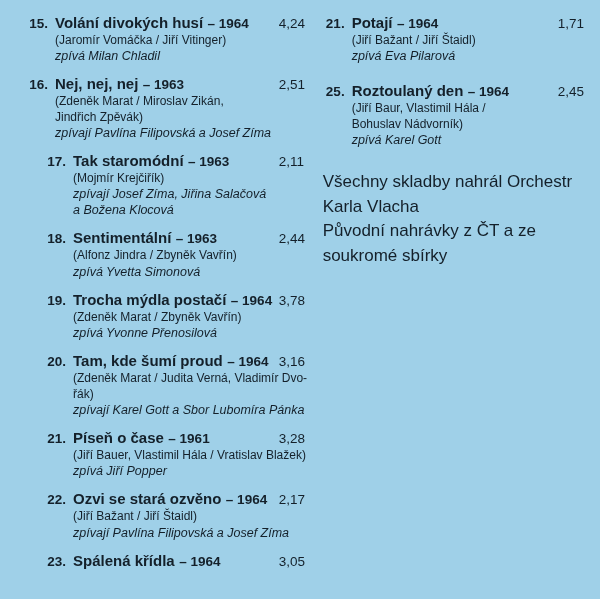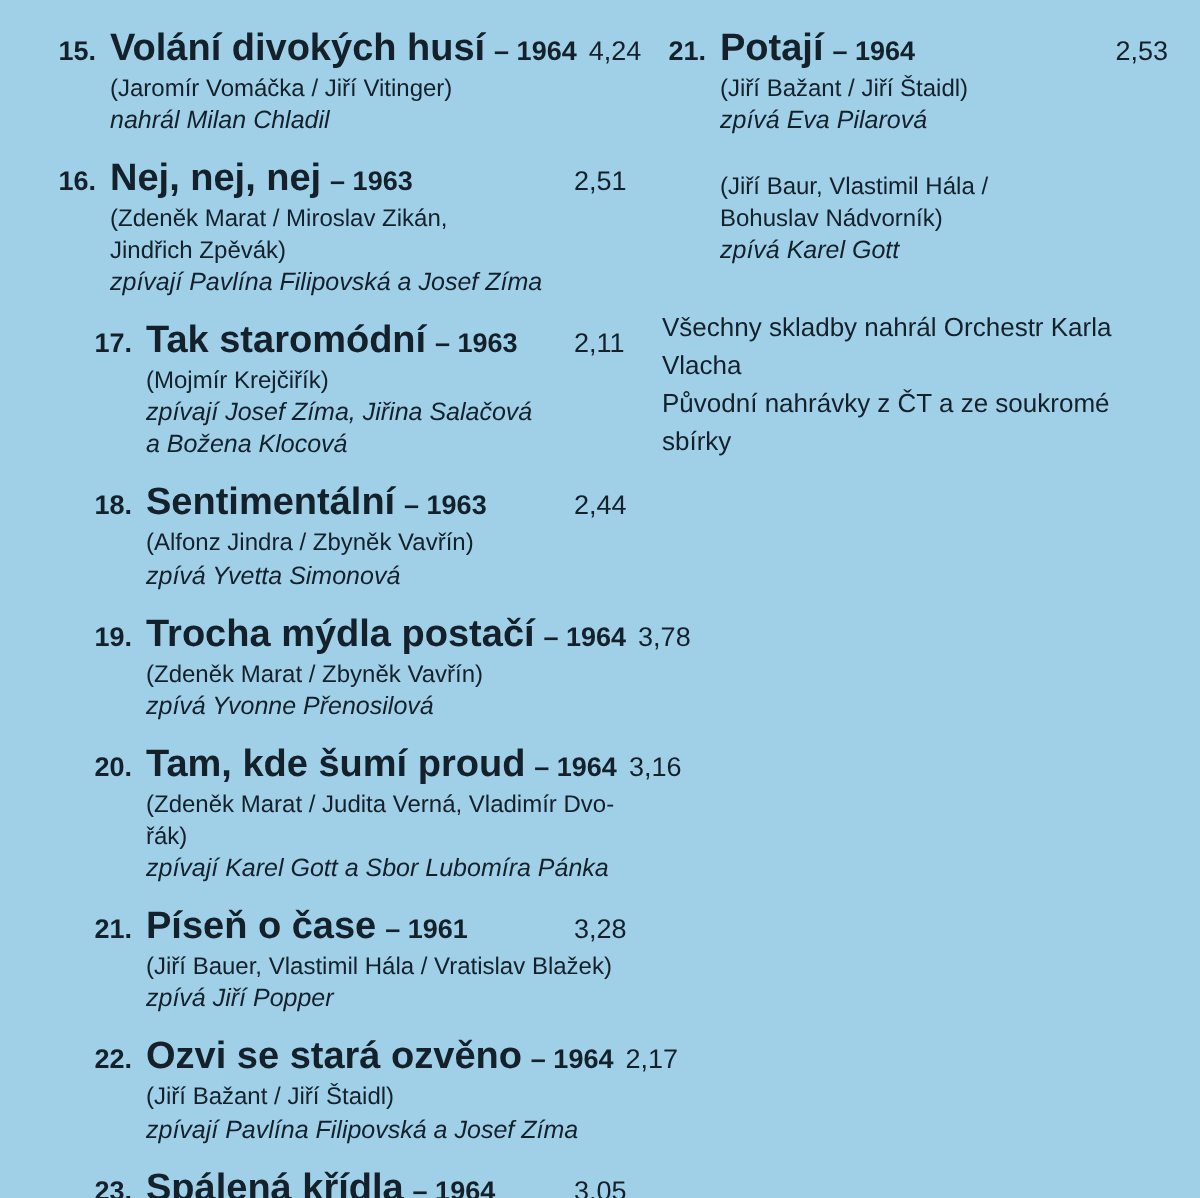--- a/index.html
+++ b/index.html
@@ -55,21 +55,21 @@
     font-size: 13.5px;
     letter-spacing: 0px;
   }
   .titlewrap {
     flex: 1 1 auto;
     padding-left: 7px;
     overflow: visible;
   }
   .title {
     font-weight: bold;
-    font-size: 19px;
+    font-size: 15px;
   }
   .year {
     font-weight: bold;
     font-size: 13.5px;
   }
   .time {
     flex: 0 0 auto;
     font-size: 13.5px;
     text-align: left;
     padding-left: 6px;
@@ -82,21 +82,21 @@
   }
   .perf {
     font-size: 12.5px;
     font-style: italic;
     padding-left: 33px;
     line-height: 1.28;
     margin-top: 0px;
   }
   .note {
     margin-top: 22px;
-    font-size: 13px;
+    font-size: 17px;
     line-height: 1.45;
     padding-left: 4px;
   }
   
   .col-right .track:first-child {
     margin-bottom: 18px;
   }
   .timecol-left .time { min-width: 34px; }
 </style>
 </head>
@@ -109,21 +109,21 @@
     <div class="track">
       <div class="titleline">
         <span class="num">15.</span>
         <span class="titlewrap">
           <span class="title">Volání divokých husí</span>
           <span class="year">– 1964</span>
         </span>
         <span class="time">4,24</span>
       </div>
       <div class="sub">(Jaromír Vomáčka / Jiří Vitinger)</div>
-      <div class="perf">nahrál Milan Chladil</div>
+      <div class="perf">zpívá Milan Chladil</div>
     </div>
 
     <div class="track">
       <div class="titleline">
         <span class="num">16.</span>
         <span class="titlewrap">
           <span class="title">Nej, nej, nej</span>
           <span class="year">– 1963</span>
         </span>
         <span class="time">2,51</span>
@@ -229,27 +229,35 @@
 
   <div class="col col-right">
 
     <div class="track">
       <div class="titleline">
         <span class="num">21.</span>
         <span class="titlewrap">
           <span class="title">Potají</span>
           <span class="year">– 1964</span>
         </span>
-        <span class="time">2,53</span>
+        <span class="time">1,71</span>
       </div>
       <div class="sub">(Jiří Bažant / Jiří Štaidl)</div>
       <div class="perf">zpívá Eva Pilarová</div>
     </div>
 
     <div class="track">
+      <div class="titleline">
+        <span class="num">25.</span>
+        <span class="titlewrap">
+          <span class="title">Roztoulaný den</span>
+          <span class="year">– 1964</span>
+        </span>
+        <span class="time">2,45</span>
+      </div>
       <div class="sub" style="white-space:pre-line">(Jiří Baur, Vlastimil Hála /
 Bohuslav Nádvorník)</div>
       <div class="perf">zpívá Karel Gott</div>
     </div>
 
     <div class="note">
       <div>Všechny skladby nahrál Orchestr Karla Vlacha</div>
       <div>Původní nahrávky z ČT a ze soukromé sbírky</div>
     </div>
 

